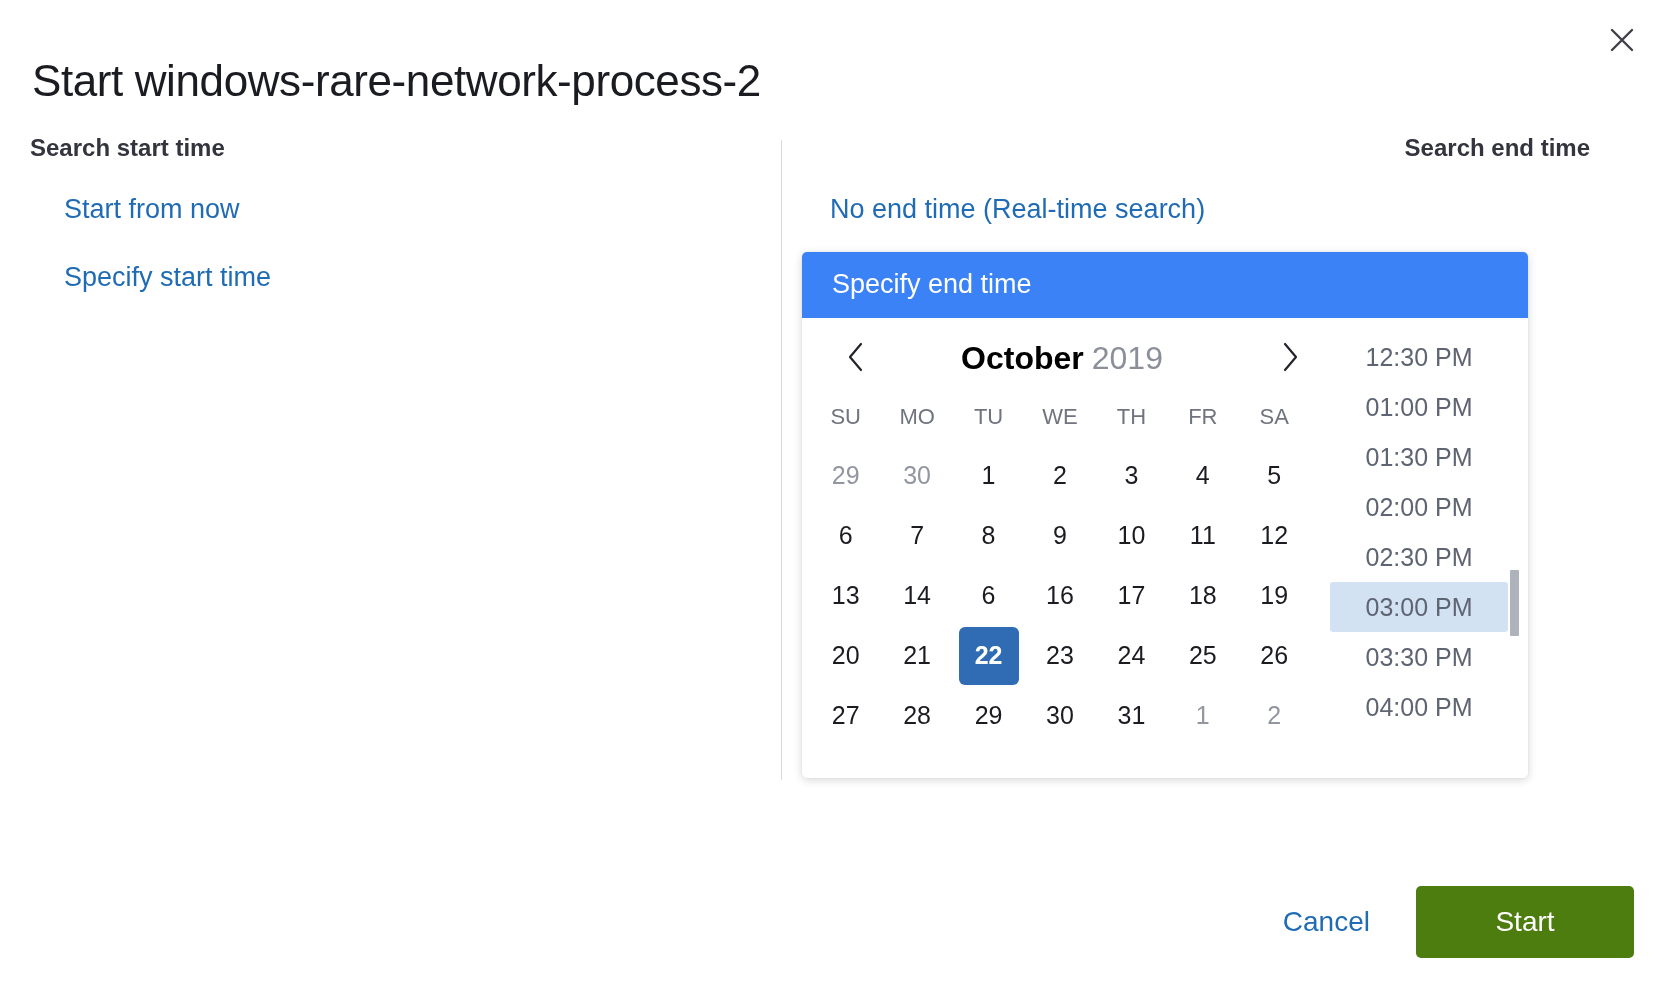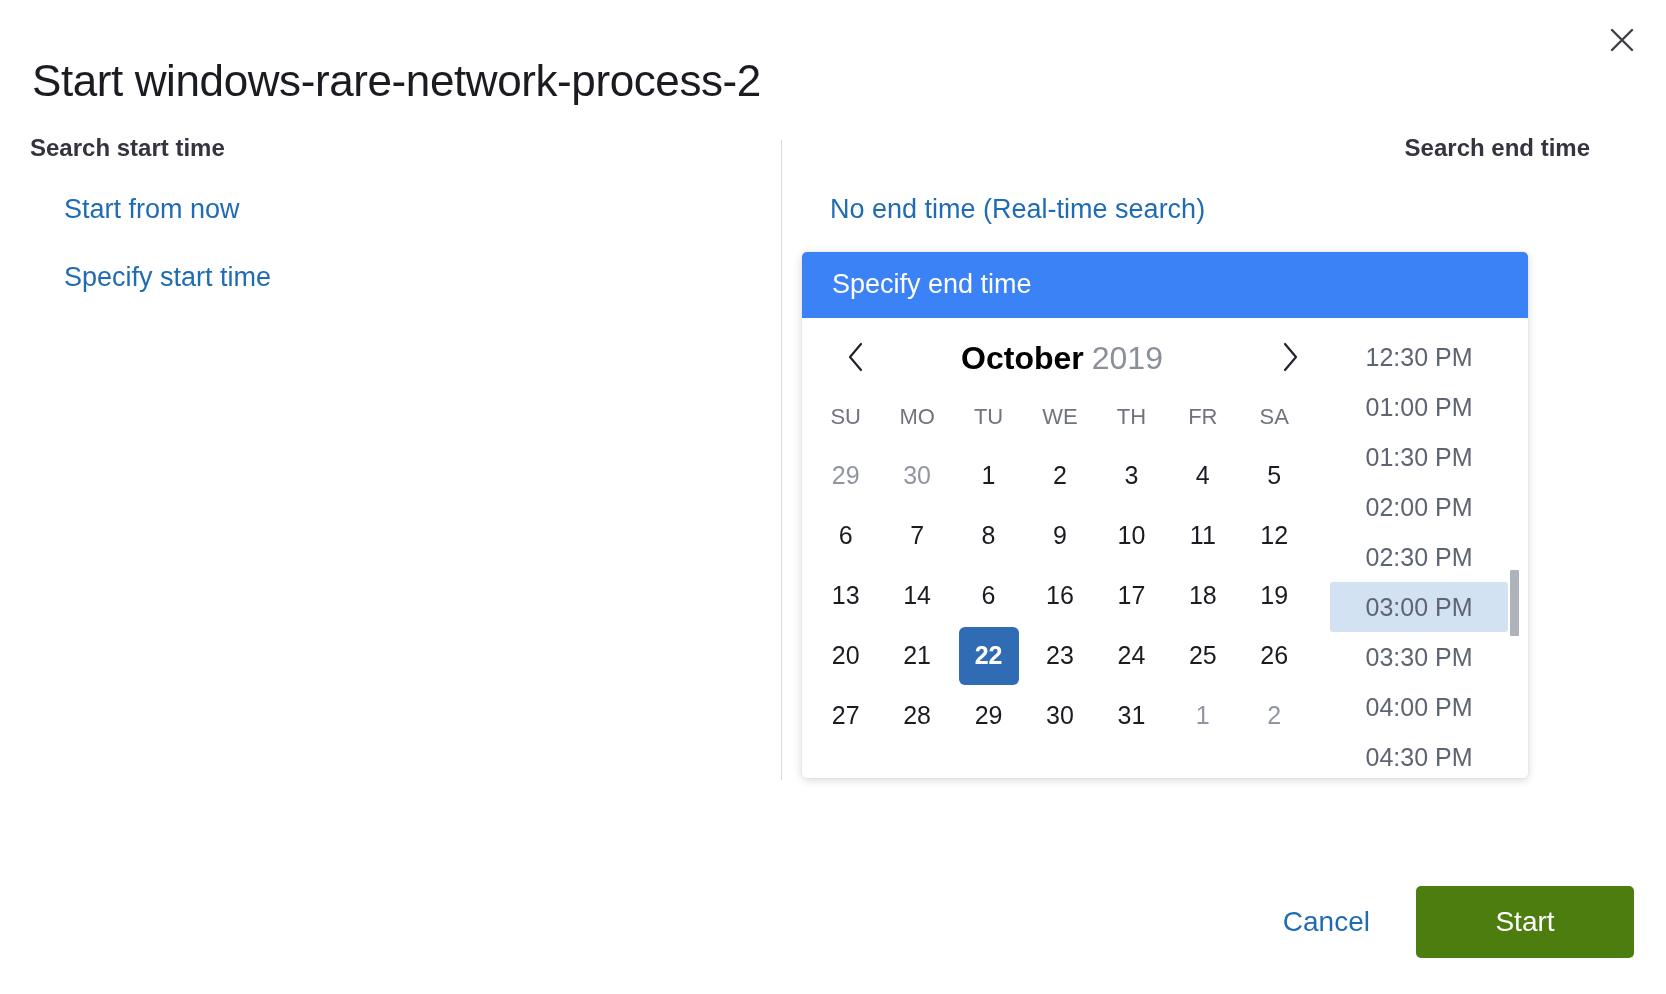--- a/index.html
+++ b/index.html
@@ -408,21 +408,20 @@
         <div class="cal-right">
           <div class="time-list">
               <div class="time-item">12:30 PM</div>
               <div class="time-item">01:00 PM</div>
               <div class="time-item">01:30 PM</div>
               <div class="time-item">02:00 PM</div>
               <div class="time-item">02:30 PM</div>
               <div class="time-item selected">03:00 PM</div>
               <div class="time-item">03:30 PM</div>
               <div class="time-item">04:00 PM</div>
-              <div class="time-item">04:30 PM</div>
             </div>
           <div class="time-scrollbar-track">
             <div class="time-scrollbar-thumb"></div>
           </div>
         </div>
 
       </div>
     </div>
   </div>
 </div>

